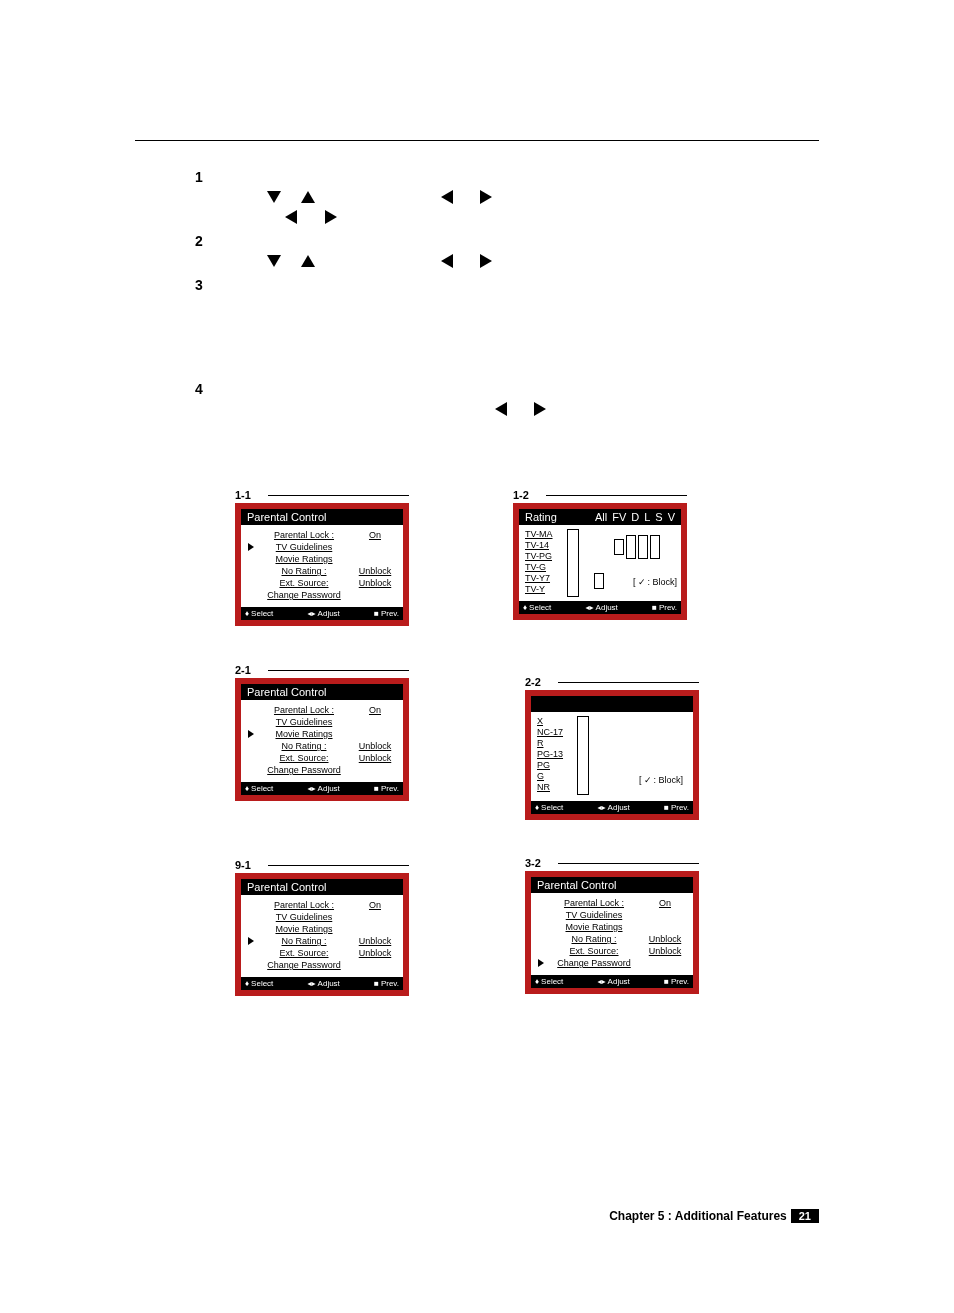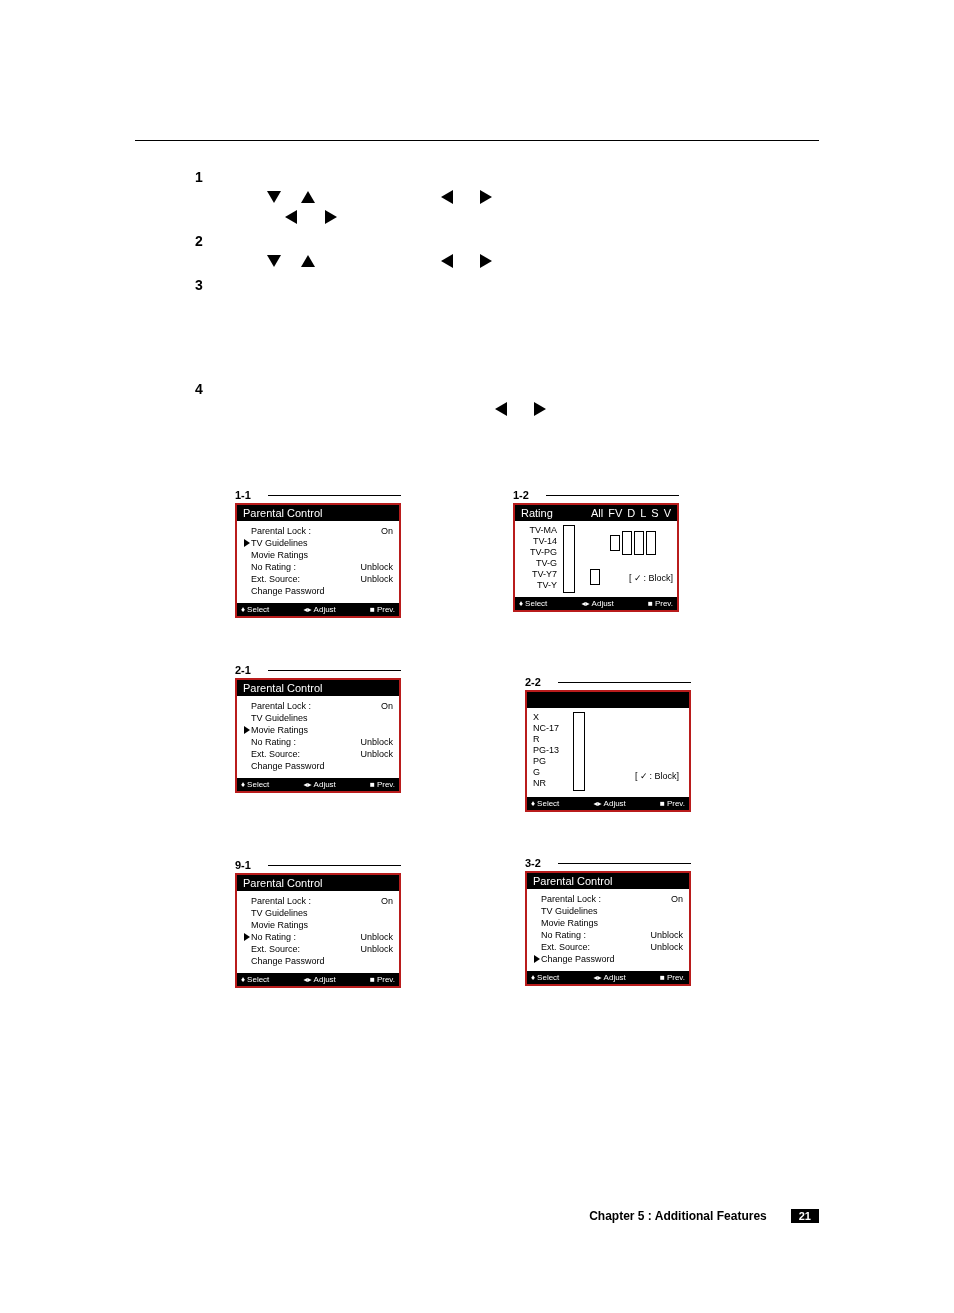--- a/index.html
+++ b/index.html
@@ -85,24 +85,25 @@
     gap: 11px;
   }
   .screen-label .rule {
     flex: 1;
     height: 1px;
     background: #000;
     margin-left: 6px;
   }
   .osd {
     width: 162px;
-    border: 2px solid #b91c1c;
+    border: 6px solid #b91c1c;
     font-size: 9px;
     background: #fff;
     position: relative;
+    text-decoration: underline;
   }
   .osd .hdr {
     background: #000;
     color: #fff;
     font-size: 11px;
     padding: 2px 6px;
     display: flex;
     gap: 6px;
   }
   .osd .hdr .h-title { flex: none; }
@@ -114,41 +115,40 @@
     display: flex;
     align-items: center;
     height: 12px;
     white-space: nowrap;
   }
   .osd .row .caret {
     width: 8px;
     display: inline-flex;
     justify-content: center;
   }
-  .osd .row .lbl { flex: 1; }
-  .osd .row .val { width: 44px; text-align: right; }
+  .osd .row .lbl { flex: 1; text-align: center; }
+  .osd .row .val { width: 44px; text-align: center; }
   .osd .footer {
     background: #000;
     color: #fff;
     font-size: 8px;
     padding: 2px 4px;
     display: flex;
     justify-content: space-between;
   }
   .osd .footer span { display:inline-flex; align-items:center; gap:2px;}
   .sym-updown { font-size:8px; line-height:8px; display:inline-block;}
   .sym-lr { font-size:8px; }
   .sym-sq { font-size:8px; }
 
   
   .rating-body {
     display: flex;
     padding: 4px 0 6px 6px;
     position: relative;
-    text-align: right;
   }
   .rating-labels {
     font-size: 9px;
     line-height: 11px;
     width: 36px;
   }
   .rating-grid {
     flex:1;
     position: relative;
   }
@@ -186,21 +186,21 @@
     height:77px;
   }
 
   .page-footer {
     position: absolute;
     bottom: 90px;
     right: 135px;
     font-size: 12px;
     display: flex;
     align-items: center;
-    gap: 24px;
+    gap: 4px;
   }
   .page-footer .chap { font-weight: bold; }
   .page-footer .pg {
     background:#000;
     color:#fff;
     padding:1px 8px;
     font-weight:bold;
     font-size:11px;
   }
 </style>

